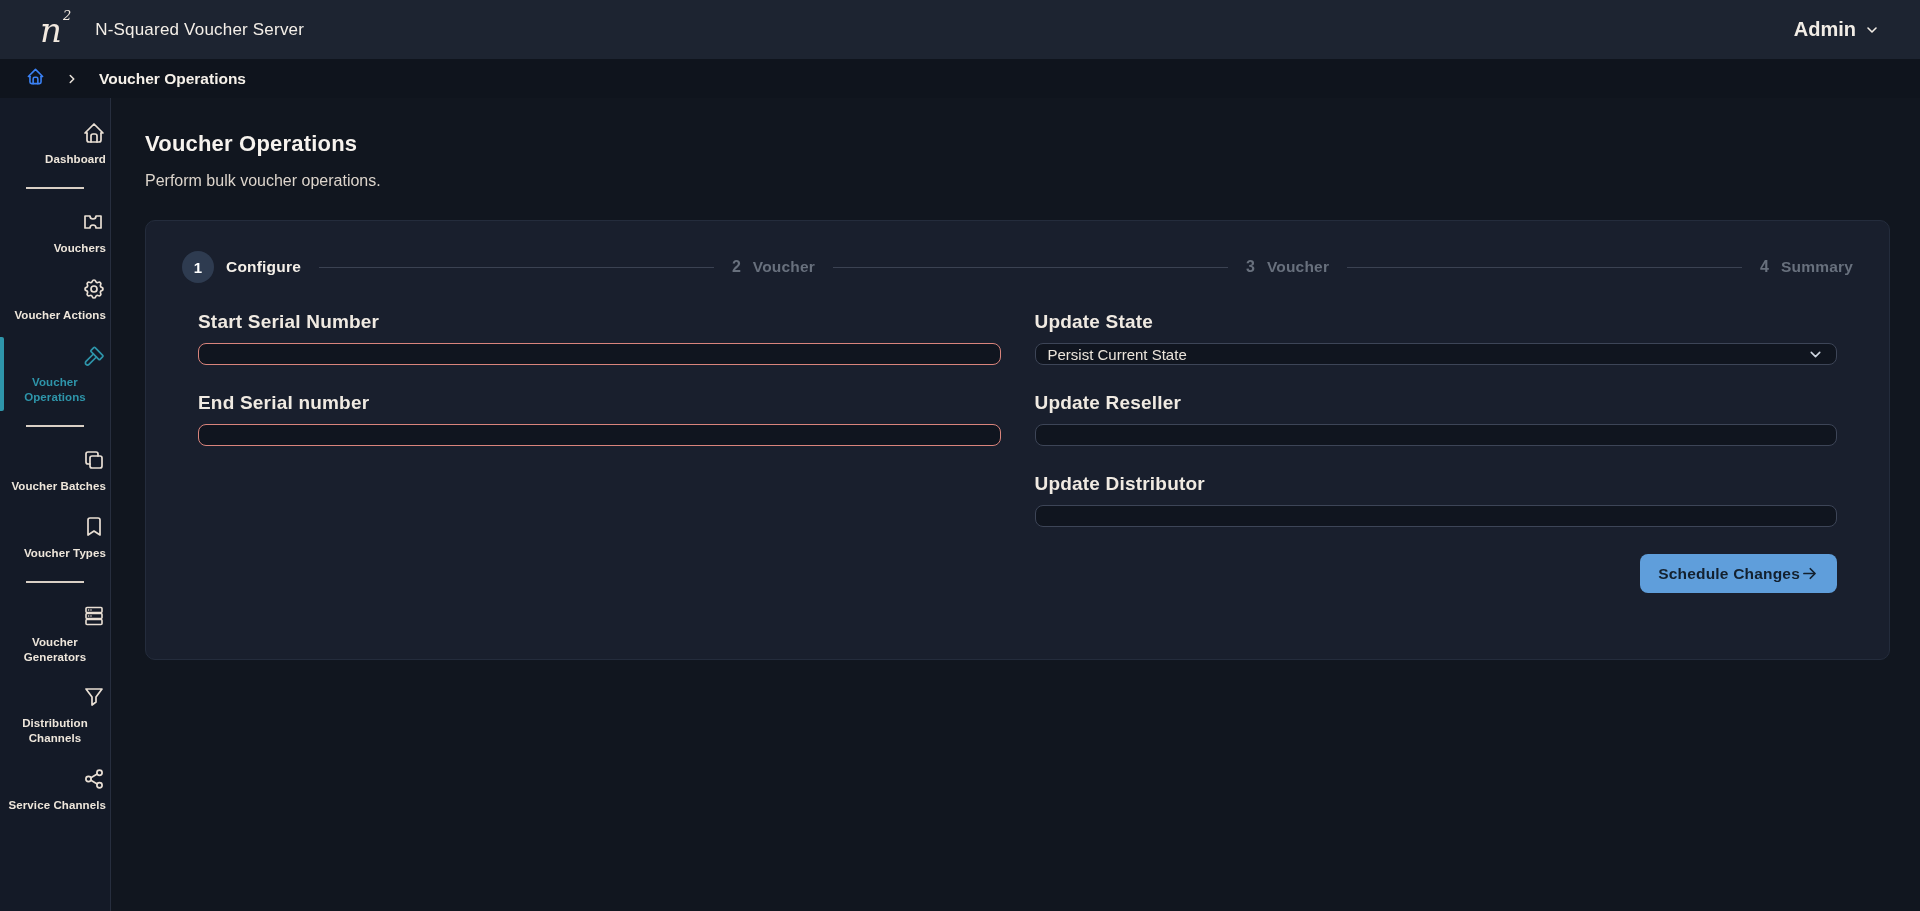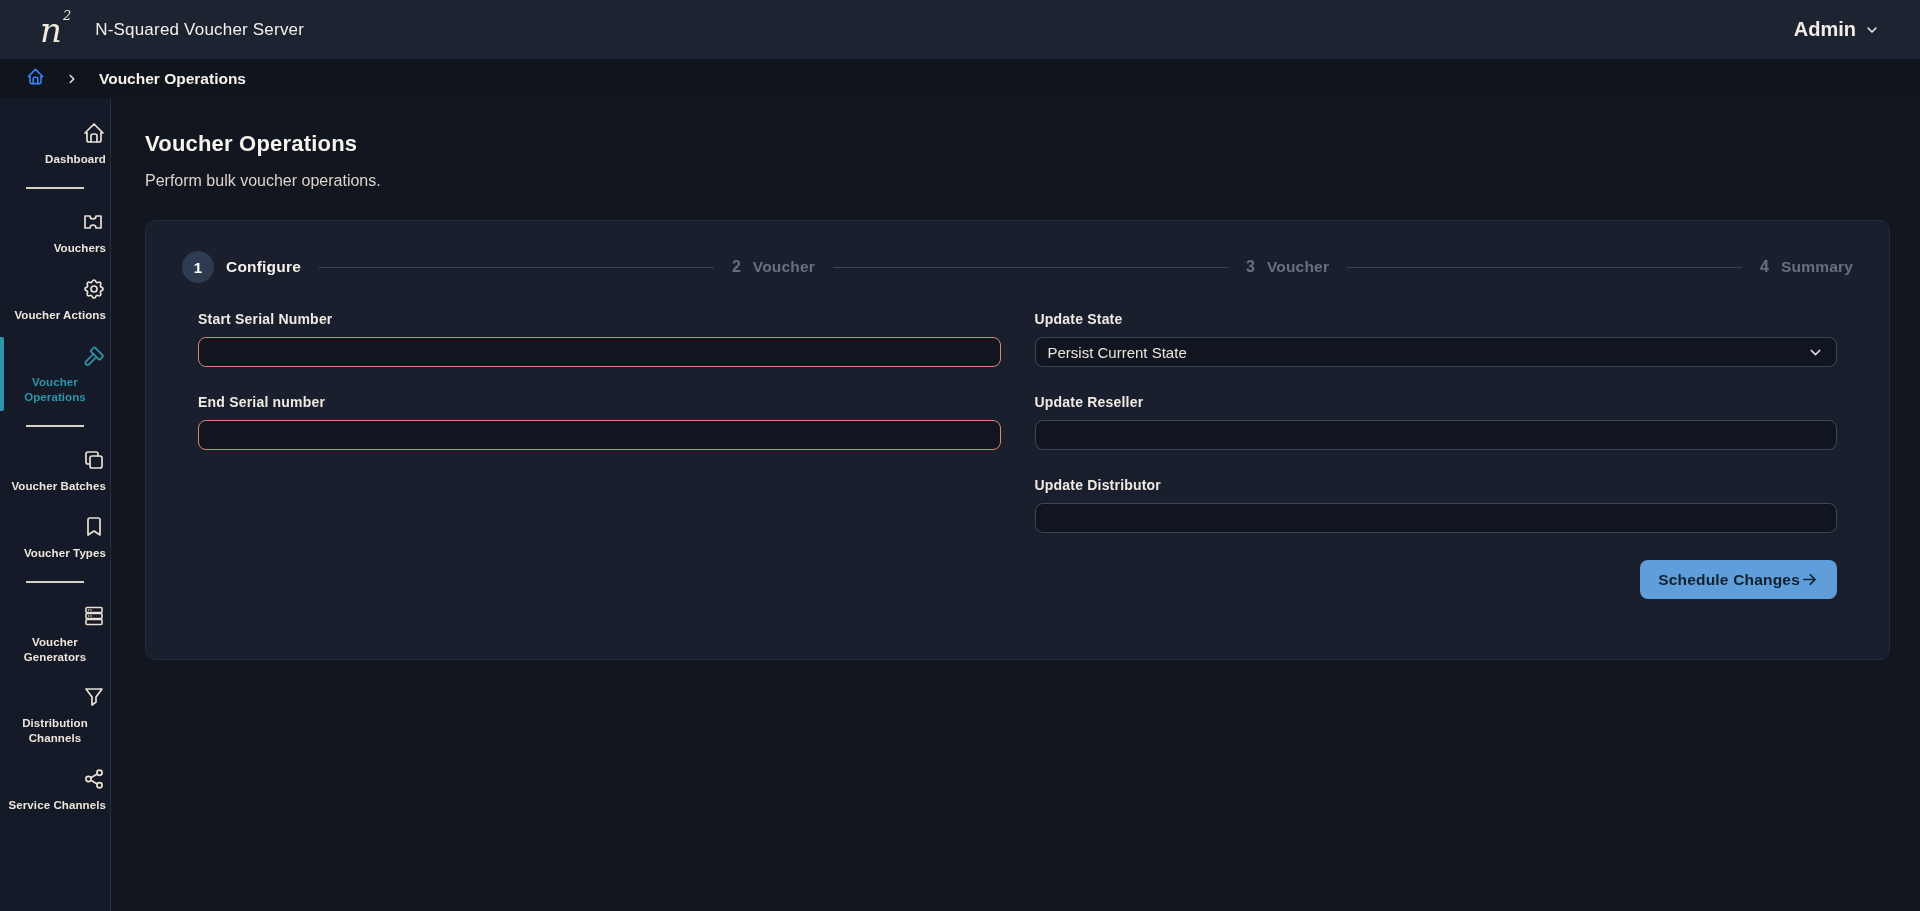--- a/index.html
+++ b/index.html
@@ -74,23 +74,23 @@
   }
   .step-label { margin-left:12px; font-size:15.5px; font-weight:bold; color:#68707d; letter-spacing:.2px;}
   .step.active .step-label { color:#f5f0e9; }
   .step-line { flex:1; height:1px; background:#3b4252; margin:0 18px; }
   
   .form-grid {
     margin-top:28px; padding:0 16px;
     display:grid; grid-template-columns:1fr 1fr; column-gap:34px;
   }
   .field { margin-bottom:27px; }
-  .field-label { display:block; font-size:14px; font-weight:bold; color:#f0eae2; margin-bottom:10px; letter-spacing:.2px;}
+  .field-label { display:block; font-size:19px; font-weight:bold; color:#f0eae2; margin-bottom:10px; letter-spacing:.2px;}
   .text-input, .select-box {
-    width:100%; height:30px; border-radius:8px;
+    width:100%; height:22px; border-radius:8px;
     background:#10151f; color:#ece5dc; font-size:15px;
     padding:0 12px; outline:none;
   }
   .text-input { border:1px solid #3d4557; font-family:"Liberation Sans",sans-serif; }
   .text-input.invalid { border-color:var(--error_border,#d9847c); }
   .select-box {
     border:1px solid #3d4557; display:flex; align-items:center;
     justify-content:space-between; cursor:pointer;
   }
   .select-box .chev { color:#cfd6e0; display:flex; }

